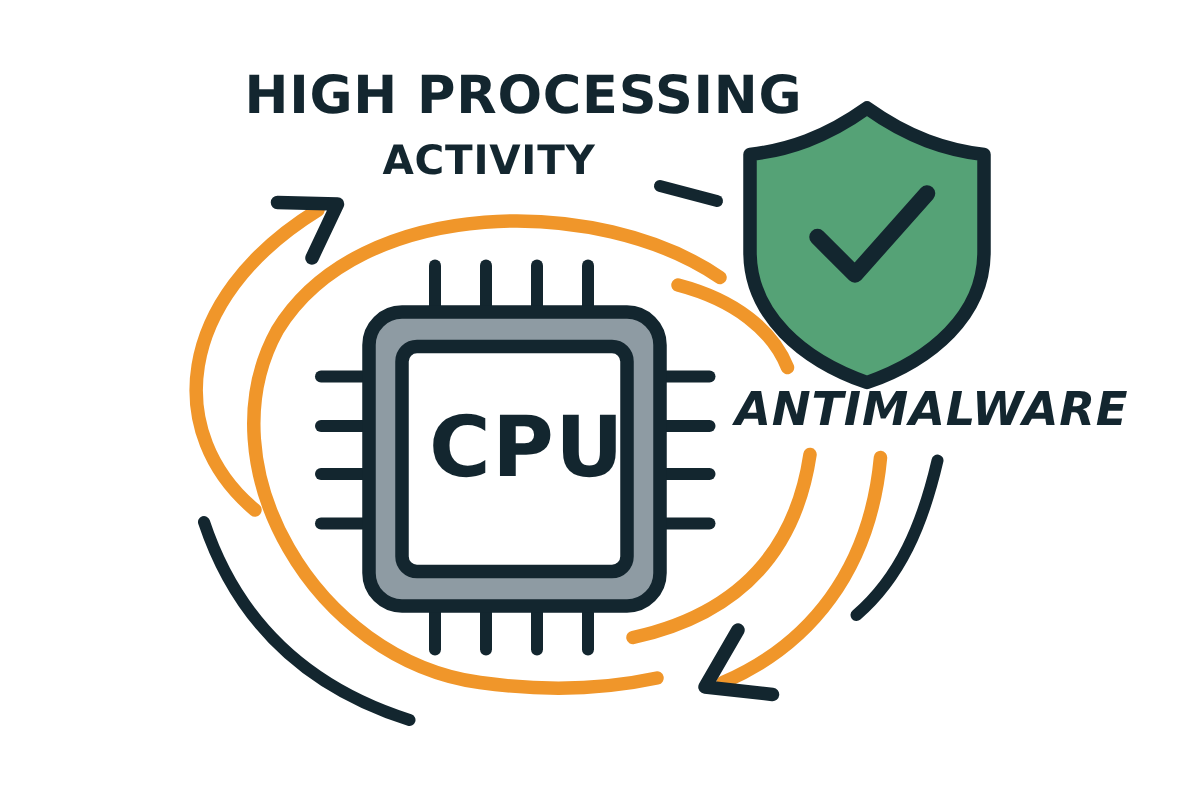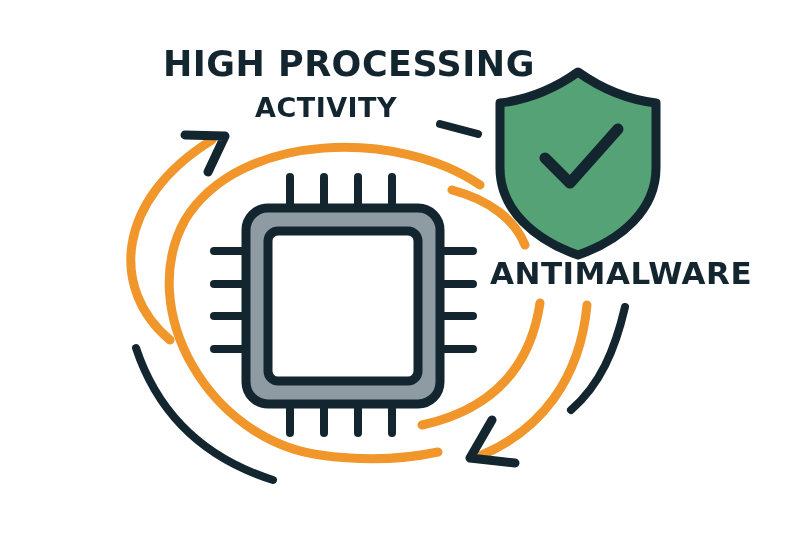--- a/index.html
+++ b/index.html
@@ -10,21 +10,21 @@
       position: absolute;
       font-family: "DejaVu Sans", sans-serif;
       font-weight: bold;
       color: #13262f;
       letter-spacing: 0.5px;
       white-space: nowrap;
     }
     .title-line1 { left: 163px; top: 44px; font-size: 35px; }
     .title-line2 { left: 255px; top: 92px; font-size: 27px; }
     .cpu-text { left: 286px; top: 266px; font-size: 56px; letter-spacing: 1px; }
-    .antimalware { left: 490px; top: 255px; font-size: 31px; }
+    .antimalware { left: 490px; top: 255px; font-size: 31px; font-style: italic; }
   </style>
 </head>
 <body>
 
 <div class="canvas">
   <svg width="800" height="533" viewBox="0 0 800 533">
 
     <g fill="none" stroke-linecap="round" stroke-linejoin="round">
       <path d="M 170 340 C 110 290, 115 200, 212 140" stroke="#f0962a" stroke-width="9"></path>
       <path d="M 185 135 L 225 136 L 208 172" stroke="#13262f" stroke-width="9"></path>
@@ -73,14 +73,15 @@
     </g>
 
     <g>
       <path d="M 578 72 C 550 92, 525 100, 500 103 L 500 168 C 500 210, 535 240, 578 255 C 621 240, 656 210, 656 168 L 656 103 C 631 100, 606 92, 578 72 Z" fill="#55a276" stroke="#13262f" stroke-width="9" stroke-linejoin="round"></path>
       <path d="M 545 158 L 570 183 L 618 129" fill="none" stroke="#13262f" stroke-width="11" stroke-linecap="round" stroke-linejoin="round"></path>
     </g>
   </svg>
 
   <div class="label title-line1">HIGH PROCESSING</div>
   <div class="label title-line2">ACTIVITY</div>
+  <div class="label cpu-text">CPU</div>
   <div class="label antimalware">ANTIMALWARE</div>
 </div>
 
 </body></html>

